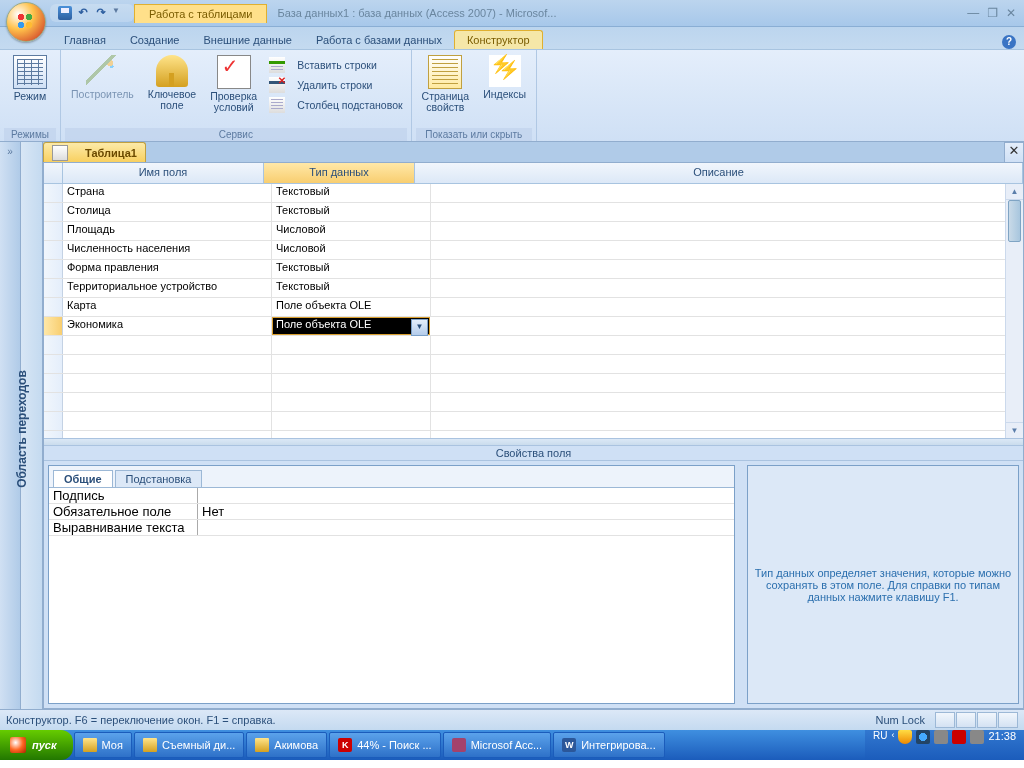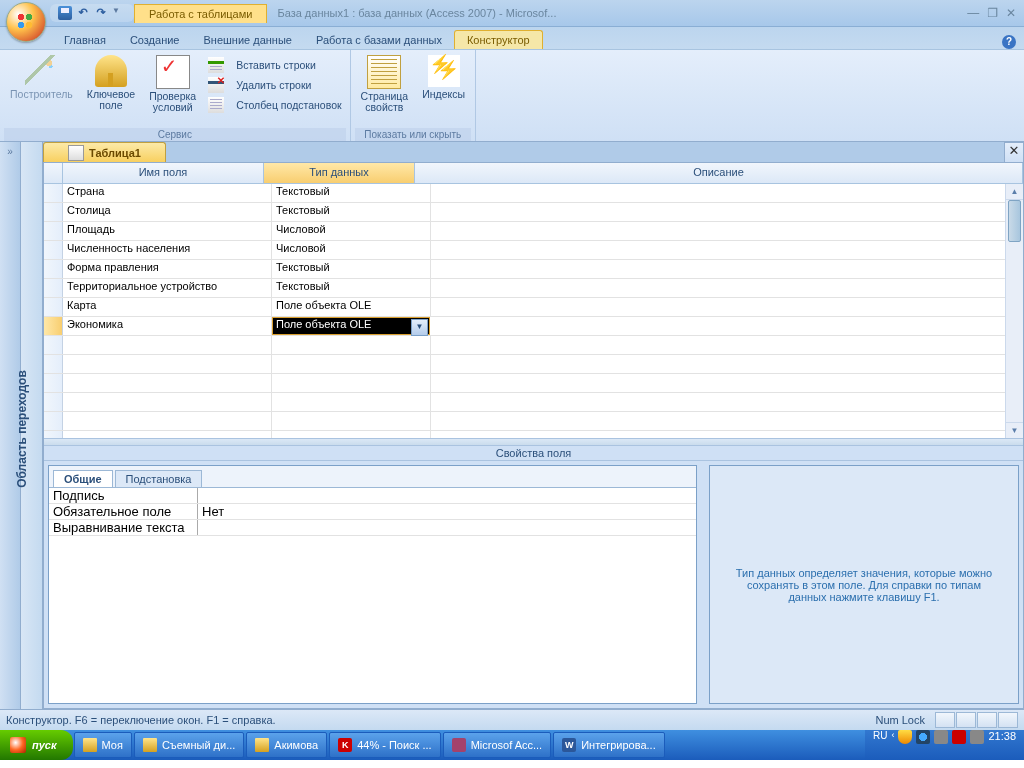--- a/index.html
+++ b/index.html
@@ -87,21 +87,21 @@
 .ic-index::before{content:"⚡";position:absolute;color:#e8b020;font-size:18px;left:2px;top:-2px}
 .ic-index::after{content:"⚡";position:absolute;color:#e8b020;font-size:18px;left:10px;top:4px}
 
 .workspace{display:flex;height:567px;background:#b0cbe8}
 .shutter{width:20px;background:linear-gradient(90deg,#d0e0f3,#b0cbe8);border-right:1px solid #91adce;display:flex;align-items:flex-start;justify-content:center;padding-top:4px}
 .shutter-chev{color:#5c7aa0;font-size:10px}
 .nav-pane{width:21px;background:linear-gradient(90deg,#d8e6f5,#c4daf0);border-right:1px solid #91adce;position:relative}
 .nav-label{transform:rotate(-90deg);transform-origin:center;position:absolute;top:280px;left:-58px;color:#2b4f7a;font-weight:bold;white-space:nowrap;font-size:12px}
 .doc-area{flex:1;display:flex;flex-direction:column;background:#b0cbe8}
 .doc-tabs{height:20px;display:flex;background:#b0cbe8;padding-left:0}
-.doc-tab{background:linear-gradient(#fceaa8,#f8d060);border:1px solid #c0a040;border-bottom:none;padding:2px 24px;display:flex;align-items:center;gap:5px;border-radius:3px 3px 0 0;font-size:11px;font-weight:bold;color:#6b4a00}
+.doc-tab{background:linear-gradient(#fceaa8,#f8d060);border:1px solid #c0a040;border-bottom:none;padding:2px 8px;display:flex;align-items:center;gap:17px;border-radius:3px 3px 0 0;font-size:11px;font-weight:bold;color:#6b4a00}
 .doc-tab .ic{width:14px;height:14px;background:linear-gradient(#fff,#ddd);border:1px solid #999}
 .doc-close{margin-left:auto;width:18px;text-align:center;color:#333;font-size:13px;background:linear-gradient(#e4eefb,#cfe0f5);border:1px solid #91adce;border-bottom:none}
 .design-grid{flex:1;background:#fff;border:1px solid #91adce;display:flex;flex-direction:column;overflow:hidden}
 .grid-head{display:flex;background:linear-gradient(#f1f6fc,#dce8f7);border-bottom:1px solid #a8c4e0;height:20px}
 .rowsel-h{width:18px;border-right:1px solid #a8c4e0}
 .col-h{border-right:1px solid #a8c4e0;text-align:center;line-height:19px;color:#2b4f7a}
 .col-name{width:200px}
 .col-type{width:150px;background:linear-gradient(#ffe8a8,#f8ce70)}
 .col-desc{flex:1}
 .grid-body{height:254px;overflow:hidden;position:relative}
@@ -122,21 +122,21 @@
 .props-title{background:#cfe0f5;text-align:center;color:#2b4f7a;padding:1px;border-bottom:1px solid #aac3e0}
 .props-area{flex:1;display:flex;background:#cfe0f5;padding:4px}
 .props-left{flex:1;background:#fff;border:1px solid #7ba0c8;display:flex;flex-direction:column;overflow:hidden}
 .props-tabs{display:flex;background:#edf3fb;padding:4px 4px 0}
 .ptab{padding:2px 10px;border:1px solid #9cb8d6;border-bottom:none;margin-right:2px;background:#dce8f7;color:#2b4f7a;font-size:11px}
 .ptab.active{background:#fff;font-weight:bold}
 .props-grid{flex:1;border-top:1px solid #9cb8d6}
 .prow{display:flex;height:15px;border-bottom:1px solid #e2e2e2;font-size:13px}
 .prow .pn{width:140px;border-right:1px solid #aaa;padding:0 4px}
 .prow .pv{flex:1;padding:0 4px}
-.props-right{width:260px;background:#dce8f7;border:1px solid #7ba0c8;margin-left:12px;display:flex;align-items:center;justify-content:center;text-align:center;color:#2b6fae;padding:24px;font-size:11px}
+.props-right{width:260px;background:#dce8f7;border:1px solid #7ba0c8;margin-left:12px;display:flex;align-items:center;justify-content:center;text-align:center;color:#2b6fae;padding:5px;font-size:11px}
 .statusbar{height:20px;background:linear-gradient(#dce8f7,#c4daf0);border-top:1px solid #91adce;display:flex;align-items:center;padding:0 6px;font-size:11px;color:#2b4f7a}
 .statusbar .right{margin-left:auto;display:flex;gap:10px;align-items:center}
 .view-btns{display:flex;gap:1px}
 .view-btns span{width:18px;height:14px;background:linear-gradient(#f1f6fc,#d4e2f3);border:1px solid #9cb8d6}
 .taskbar{height:30px;background:linear-gradient(#3f8fe0,#1b5cbb);display:flex;align-items:center;font-size:11px;color:#fff}
 .start{height:30px;background:linear-gradient(#6c0,#270);padding:0 16px 0 10px;display:flex;align-items:center;gap:6px;font-style:italic;font-weight:bold;border-radius:0 12px 12px 0}
 .start .orb{width:16px;height:16px;background:radial-gradient(circle at 35% 35%,#fff,#f62 50%,#a20);border-radius:2px;position:relative}
 .tbtn{height:24px;margin:0 1px;background:linear-gradient(#5ba2eb,#2e71c8);border:1px solid #1b5cbb;padding:0 8px;display:flex;align-items:center;gap:5px;border-radius:2px;max-width:110px;overflow:hidden;white-space:nowrap}
 .tbtn .ti{width:14px;height:14px;flex-shrink:0}
 .ti-folder{background:linear-gradient(#ffe48a,#d4a020);border-radius:1px}
@@ -176,20 +176,29 @@
 <div class="ribbon-tabs">
   <div class="rtab">Главная</div>
   <div class="rtab">Создание</div>
   <div class="rtab">Внешние данные</div>
   <div class="rtab">Работа с базами данных</div>
   <div class="rtab active">Конструктор</div>
   <div class="help-ic">?</div>
 </div>
 
 <div class="ribbon">
+  <div class="rgroup">
+    <div class="rgroup-body">
+      <div class="bigbtn">
+        <div class="ic ic-grid"></div>
+        <div class="lbl">Режим</div>
+      </div>
+    </div>
+    <div class="rgroup-label">Режимы</div>
+  </div>
   <div class="rgroup" style="flex:0 0 auto">
     <div class="rgroup-body">
       <div class="bigbtn" style="opacity:.55">
         <div class="ic ic-wand"></div>
         <div class="lbl">Построитель</div>
       </div>
       <div class="bigbtn">
         <div class="ic ic-key"></div>
         <div class="lbl" style="white-space:pre">Ключевое
 поле</div>

